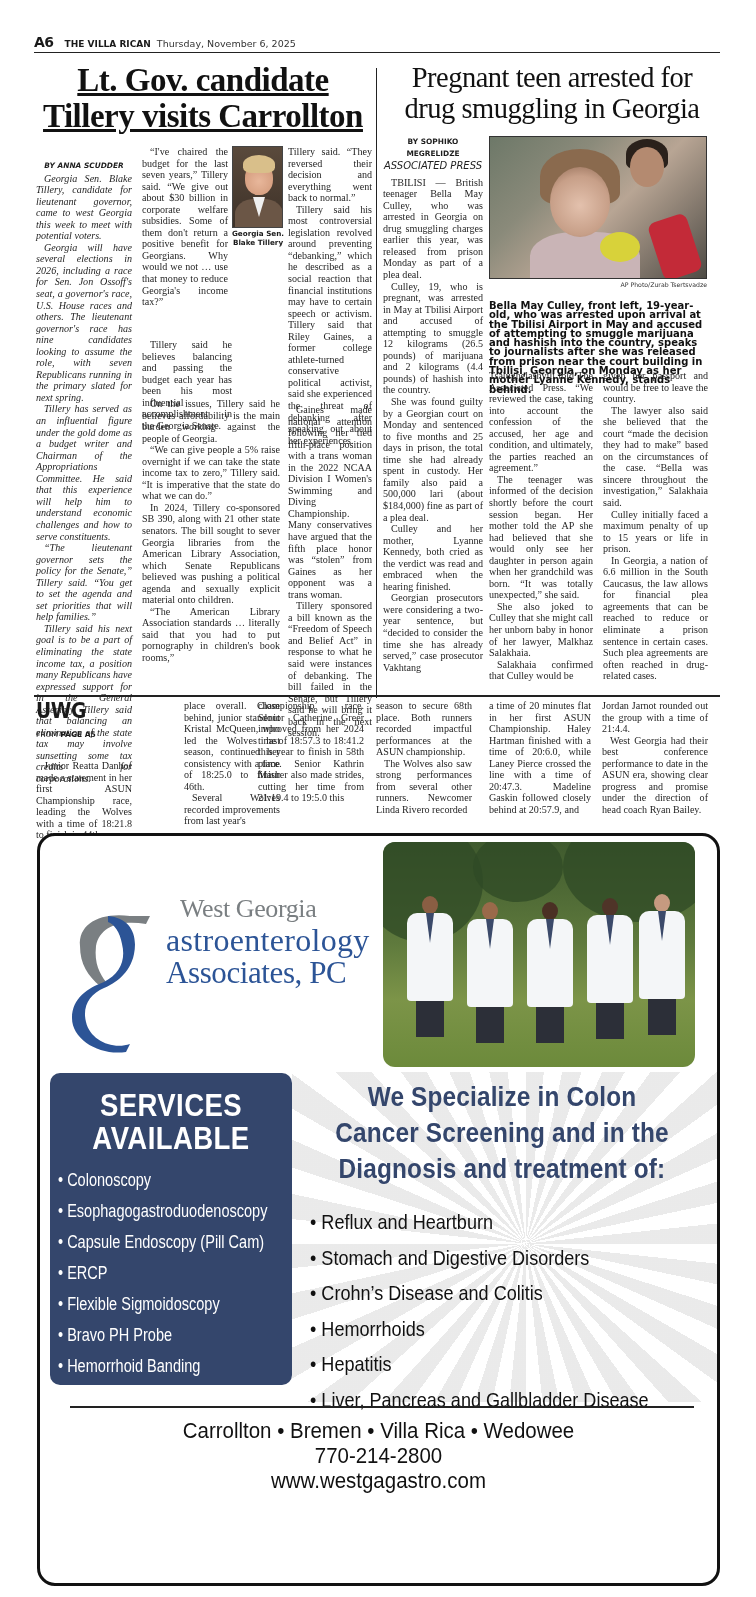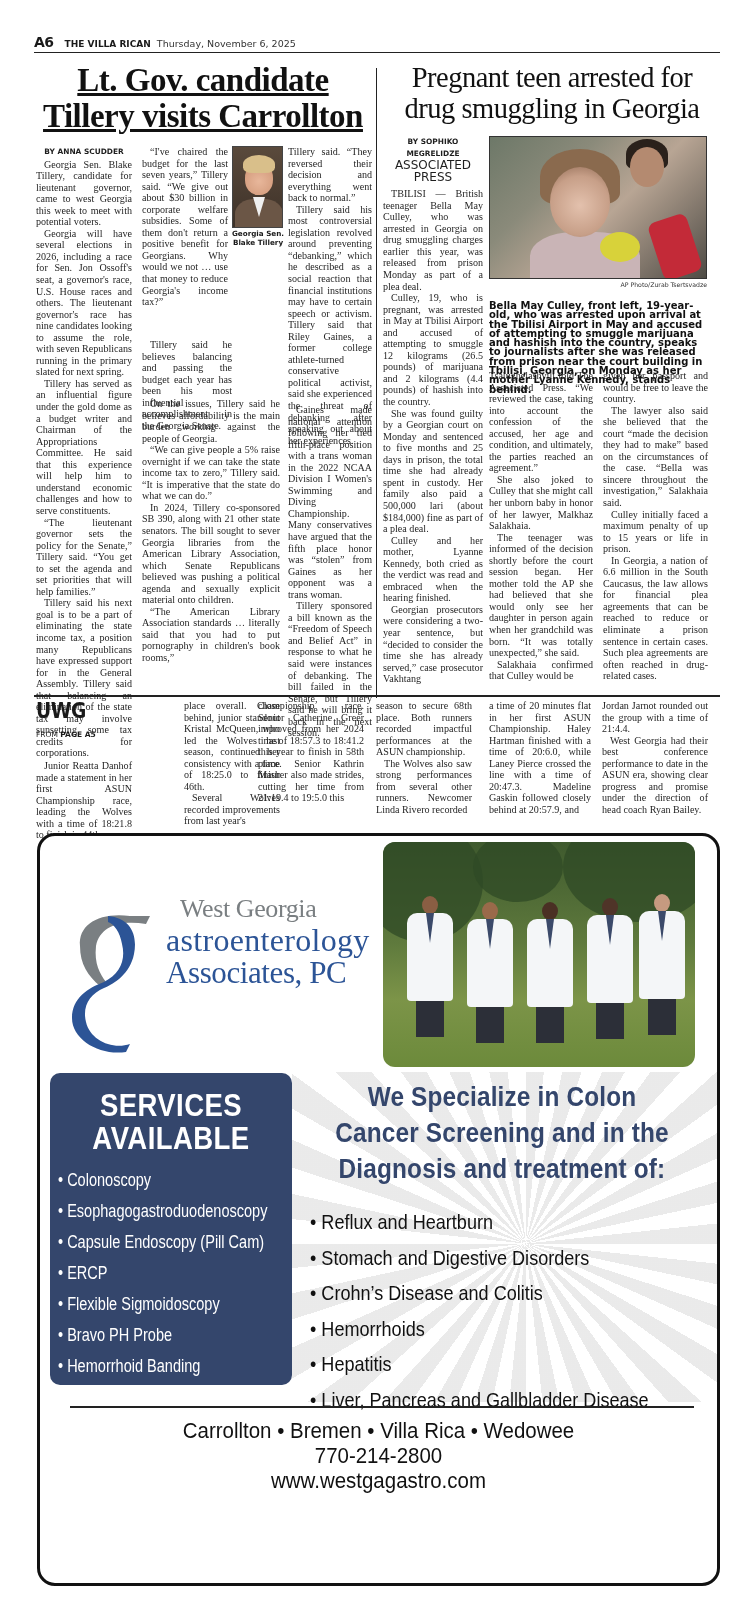--- a/index.html
+++ b/index.html
@@ -14,21 +14,21 @@
   .vrule { position: absolute; left: 376px; top: 68px; width: 1px; height: 630px; background: #222; }
 
   .headline { position: absolute; font-family: "Liberation Serif", serif; font-weight: 700; color: #111; text-align: center; line-height: 1.1; letter-spacing: -0.5px; }
   #h1 { left: 34px; top: 62px; width: 338px; font-size: 33px; text-decoration: underline; }
   #h2 { left: 384px; top: 62px; width: 336px; font-size: 28.5px; font-weight: 400; line-height: 1.1; }
 
   .col { position: absolute; font-size: 10.1px; line-height: 11.55px; text-align: justify; hyphens: none; color: #1f1f1f; }
   .col p { text-indent: 8px; }
   .col p.noind { text-indent: 0; }
   .byline { font-family: "DejaVu Sans", sans-serif; font-weight: 700; font-size: 7.4px; text-align: center; text-indent: 0 !important; margin-bottom: 1px; }
-  .byline2 { font-family: "DejaVu Sans", sans-serif; font-size: 12px; text-align: center; text-indent: 0 !important; text-transform: uppercase; margin-bottom: 5px; }
+  .byline2 { font-family: "DejaVu Sans", sans-serif; font-size: 10px; text-align: center; text-indent: 0 !important; text-transform: uppercase; margin-bottom: 5px; font-style: italic; }
 
   .mug { position: absolute; left: 232px; top: 146px; width: 51px; height: 82px; border: 1px solid #444; background: linear-gradient(180deg,#5a4a3c 0%,#3d3128 100%); overflow: hidden; }
   .mug .face { position: absolute; left: 12px; top: 14px; width: 28px; height: 34px; border-radius: 50% 50% 45% 45%; background: radial-gradient(circle at 50% 60%, #e8b79b 0%, #d39b7c 70%); }
   .mug .hair { position: absolute; left: 10px; top: 8px; width: 32px; height: 18px; border-radius: 50% 50% 30% 30%; background: #d9bf8a; }
   .mug .suit { position: absolute; left: 2px; top: 52px; width: 48px; height: 36px; border-radius: 40% 40% 0 0; background: #6b5646; }
   .mug .collar { position: absolute; left: 20px; top: 50px; width: 12px; height: 20px; background: #f0f0f0; clip-path: polygon(0 0,100% 0,50% 100%); }
   .mug-cap { position: absolute; left: 230px; top: 230px; width: 56px; font-family: "DejaVu Sans", sans-serif; font-weight: 700; font-size: 7.2px; line-height: 8.5px; text-align: center; }
 
   .photo { position: absolute; left: 489px; top: 136px; width: 218px; height: 143px; background: linear-gradient(135deg,#6d7868 0%,#8a8a7a 30%,#b8a594 55%,#4e4b45 100%); overflow: hidden; border: 1px solid #333; }
   .photo .p1 { position: absolute; left: 60px; top: 30px; width: 60px; height: 70px; border-radius: 50%; background: radial-gradient(circle at 50% 55%, #e3c1ad 0%, #c79f88 60%, #8c6650 100%); }
@@ -85,21 +85,21 @@
 <div class="folio">
   <span class="pg">A6</span>
   <span class="paper">THE VILLA RICAN</span>
   <span class="date">Thursday, November 6, 2025</span>
 </div>
 
 <div class="vrule"></div>
 
 <div id="h1" class="headline">Lt. Gov. candidate Tillery visits Carrollton</div>
 
-<div class="col" style="left:36px; top:146px; width:96px;">
+<div class="col" style="left:36px; top:160px; width:96px;font-style:italic;">
   <p class="byline">BY ANNA SCUDDER</p>
   <p>Georgia Sen. Blake Tillery, candidate for lieutenant governor, came to west Georgia this week to meet with potential voters.</p>
   <p>Georgia will have several elections in 2026, including a race for Sen. Jon Ossoff's seat, a governor's race, U.S. House races and others. The lieutenant governor's race has nine candidates looking to assume the role, with seven Republicans running in the primary slated for next spring.</p>
   <p>Tillery has served as an influential figure under the gold dome as a budget writer and Chairman of the Appropriations Committee. He said that this experience will help him to understand economic challenges and how to serve constituents.</p>
   <p>“The lieutenant governor sets the policy for the Senate,” Tillery said. “You get to set the agenda and set priorities that will help families.”</p>
   <p>Tillery said his next goal is to be a part of eliminating the state income tax, a position many Republicans have expressed support for in the General Assembly. Tillery said that balancing an elimination of the state tax may involve sunsetting some tax credits for corporations.</p>
 </div>
 
 <div class="col" style="left:142px; top:146px; width:87px;">
   <p style="width:86px;">“I've chaired the budget for the last seven years,” Tillery said. “We give out about $30 billion in corporate welfare subsidies. Some of them don't return a positive benefit for Georgians. Why would we not … use that money to reduce Georgia's income tax?”</p>
@@ -150,22 +150,22 @@
     <div class="p1h"></div>
     <div class="p1"></div>
   <div class="mic1"></div>
     <div class="mic2"></div>
 </div>
 <div class="credit">AP Photo/Zurab Tsertsvadze</div>
 <div class="cutline">Bella May Culley, front left, 19-year-old, who was arrested upon arrival at the Tbilisi Airport in May and accused of attempting to smuggle marijuana and hashish into the country, speaks to journalists after she was released from prison near the court building in Tbilisi, Georgia, on Monday as her mother Lyanne Kennedy, stands behind.</div>
 
 <div class="col" style="left:489px; top:370px; width:104px;">
   <p class="noind">Tsalughelashvili told The Associated Press. “We reviewed the case, taking into account the confession of the accused, her age and condition, and ultimately, the parties reached an agreement.”</p>
+  <p>The teenager was informed of the decision shortly before the court session began. Her mother told the AP she had believed that she would only see her daughter in person again when her grandchild was born. “It was totally unexpected,” she said.</p>
   <p>She also joked to Culley that she might call her unborn baby in honor of her lawyer, Malkhaz Salakhaia.</p>
-  <p>The teenager was informed of the decision shortly before the court session began. Her mother told the AP she had believed that she would only see her daughter in person again when her grandchild was born. “It was totally unexpected,” she said.</p>
   <p>Salakhaia confirmed that Culley would be</p>
 </div>
 
 <div class="col" style="left:603px; top:370px; width:105px;">
   <p class="noind">given her passport and would be free to leave the country.</p>
   <p>The lawyer also said she believed that the court “made the decision they had to make” based on the circumstances of the case. “Bella was sincere throughout the investigation,” Salakhaia said.</p>
   <p>Culley initially faced a maximum penalty of up to 15 years or life in prison.</p>
   <p>In Georgia, a nation of 6.6 million in the South Caucasus, the law allows for financial plea agreements that can be reached to reduce or eliminate a prison sentence in certain cases. Such plea agreements are often reached in drug-related cases.</p>
 </div>
 

